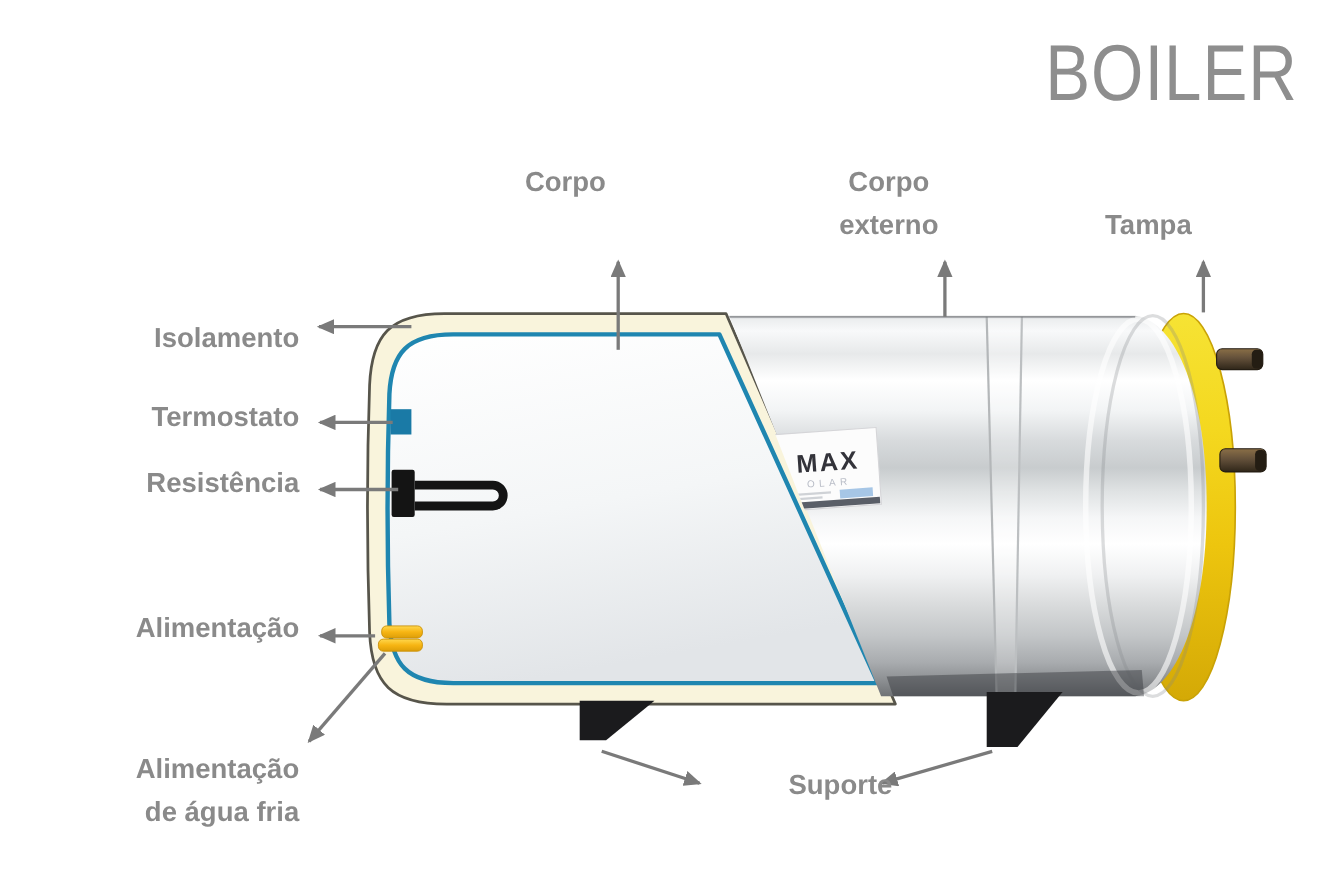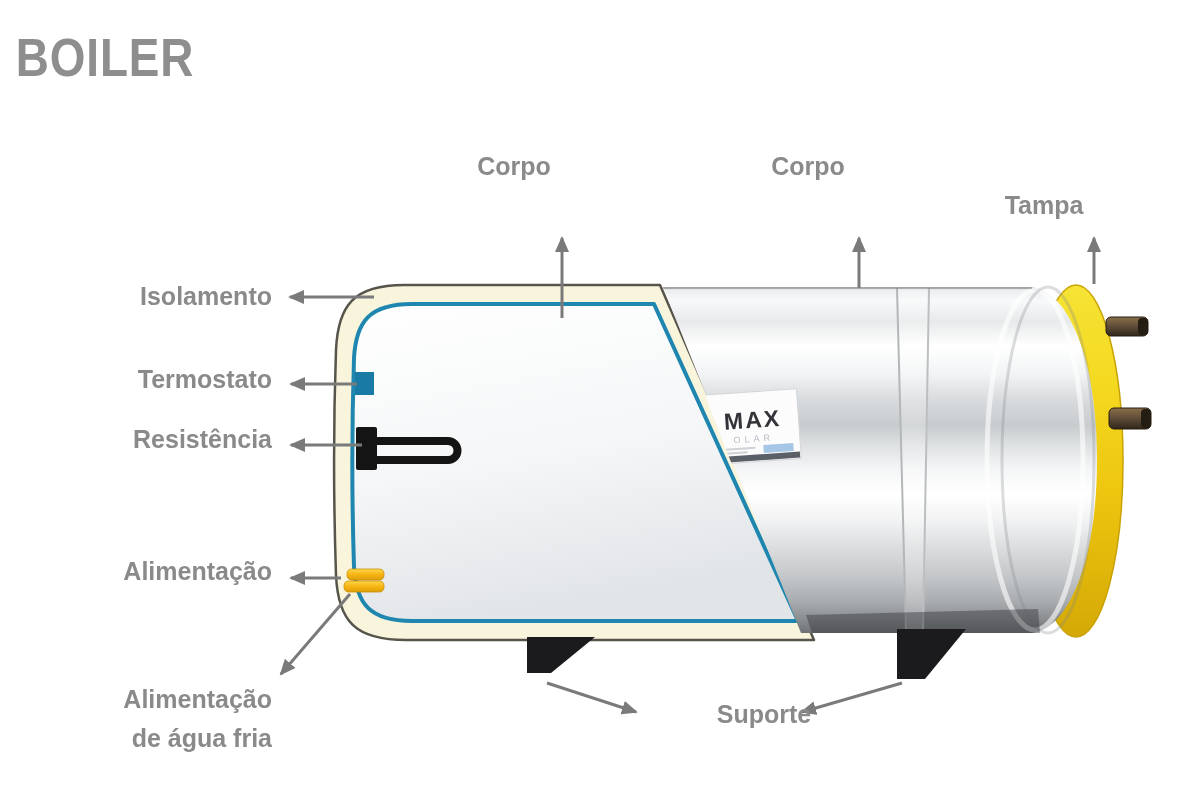--- a/index.html
+++ b/index.html
@@ -1,19 +1,19 @@
 <!DOCTYPE html>
 <html><head>
 <meta charset="utf-8">
 <style>
   html,body{margin:0;padding:0;background:#fff;}
   .canvas{position:relative;width:1200px;height:796px;background:#ffffff;overflow:hidden;
           font-family:"Liberation Sans", sans-serif;}
-  .page-title{position:absolute;top:26px;left:0;width:100%;text-align:left;
-              font-size:54px;font-weight:bold;color:#8e8e8e;}
+  .page-title{position:absolute;top:26px;left:0;width:100%;text-align:right;
+              font-size:72px;font-weight:normal;color:#8e8e8e;}
   .page-title span{display:inline-block;transform:scaleX(.85);letter-spacing:1px;}
   .lbl{position:absolute;color:#8a8a8a;font-weight:bold;font-size:25px;line-height:39px;white-space:nowrap;}
   .lbl.rgt{right:928px;text-align:right;}
   .lbl.ctr{transform:translateX(-50%);text-align:center;}
   svg{position:absolute;left:0;top:0;}
 </style>
 </head>
 <body>
 
 <div class="canvas">
@@ -135,26 +135,27 @@
     </g>
   </svg>
 
   <div class="page-title"><span>BOILER</span></div>
 
   <div class="lbl ctr" style="left:514px;top:147px;">
     <div>Corpo</div>
   </div>
   <div class="lbl ctr" style="left:808px;top:147px;">
     <div>Corpo</div>
+    <div>externo</div>
   </div>
   <div class="lbl ctr" style="left:1044px;top:186px;">
     <div>Tampa</div>
   </div>
 
-  <div class="lbl rgt" style="top:277px;">
+  <div class="lbl rgt" style="top:288px;">
     <div>Isolamento</div>
   </div>
   <div class="lbl rgt" style="top:360px;">
     <div>Termostato</div>
   </div>
   <div class="lbl rgt" style="top:420px;">
     <div>Resistência</div>
   </div>
   <div class="lbl rgt" style="top:552px;">
     <div>Alimentação</div>

